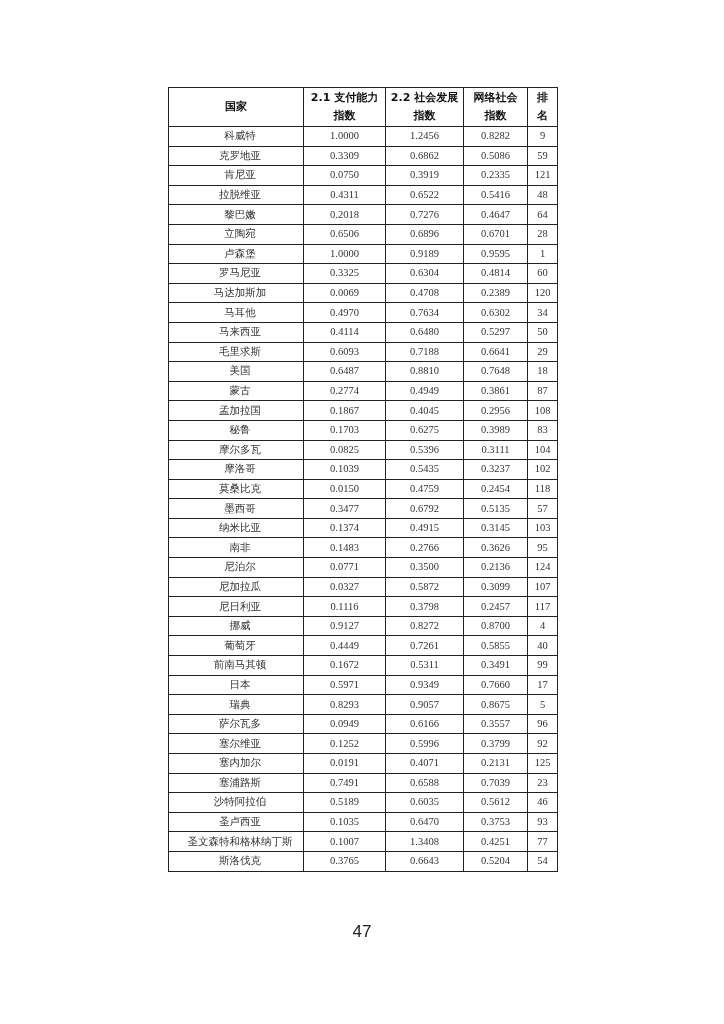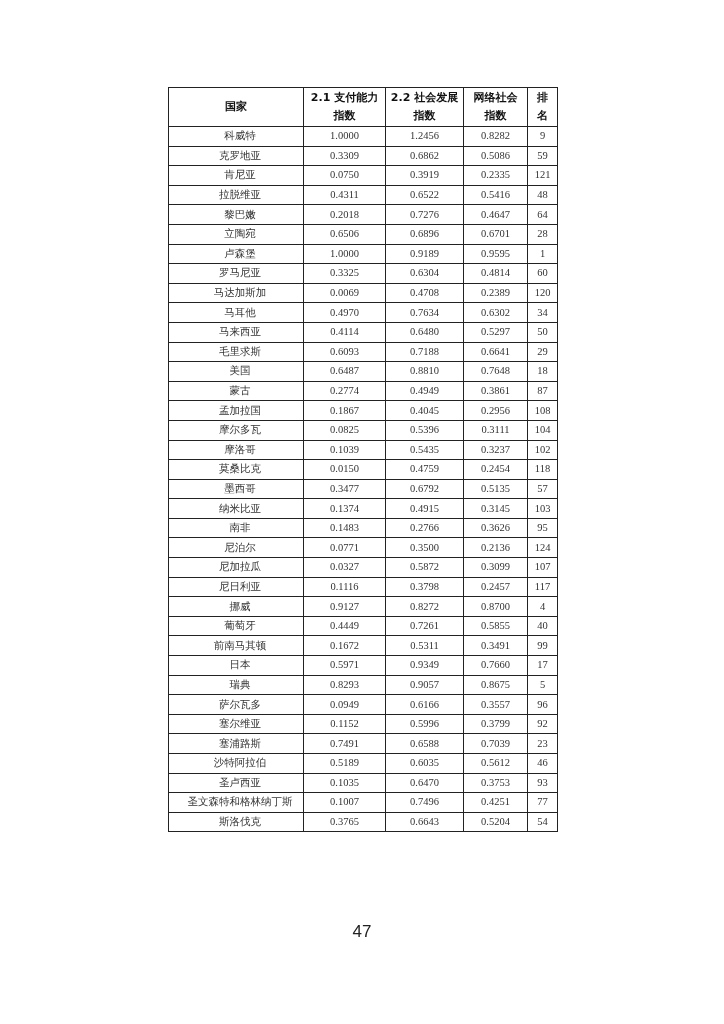--- a/index.html
+++ b/index.html
@@ -162,20 +162,27 @@
           <td>87</td>
         </tr>
         <tr>
           <td class="name">孟加拉国</td>
           <td>0.1867</td>
           <td>0.4045</td>
           <td>0.2956</td>
           <td>108</td>
         </tr>
         <tr>
+          <td class="name">秘鲁</td>
+          <td>0.1703</td>
+          <td>0.6275</td>
+          <td>0.3989</td>
+          <td>83</td>
+        </tr>
+        <tr>
           <td class="name">摩尔多瓦</td>
           <td>0.0825</td>
           <td>0.5396</td>
           <td>0.3111</td>
           <td>104</td>
         </tr>
         <tr>
           <td class="name">摩洛哥</td>
           <td>0.1039</td>
           <td>0.5435</td>
@@ -268,24 +275,31 @@
         </tr>
         <tr>
           <td class="name">萨尔瓦多</td>
           <td>0.0949</td>
           <td>0.6166</td>
           <td>0.3557</td>
           <td>96</td>
         </tr>
         <tr>
           <td class="name">塞尔维亚</td>
-          <td>0.1152</td>
+          <td>0.1252</td>
           <td>0.5996</td>
           <td>0.3799</td>
           <td>92</td>
+        </tr>
+        <tr>
+          <td class="name">塞内加尔</td>
+          <td>0.0191</td>
+          <td>0.4071</td>
+          <td>0.2131</td>
+          <td>125</td>
         </tr>
         <tr>
           <td class="name">塞浦路斯</td>
           <td>0.7491</td>
           <td>0.6588</td>
           <td>0.7039</td>
           <td>23</td>
         </tr>
         <tr>
           <td class="name">沙特阿拉伯</td>
@@ -297,21 +311,21 @@
         <tr>
           <td class="name">圣卢西亚</td>
           <td>0.1035</td>
           <td>0.6470</td>
           <td>0.3753</td>
           <td>93</td>
         </tr>
         <tr>
           <td class="name">圣文森特和格林纳丁斯</td>
           <td>0.1007</td>
-          <td>0.7496</td>
+          <td>1.3408</td>
           <td>0.4251</td>
           <td>77</td>
         </tr>
         <tr>
           <td class="name">斯洛伐克</td>
           <td>0.3765</td>
           <td>0.6643</td>
           <td>0.5204</td>
           <td>54</td>
         </tr>

